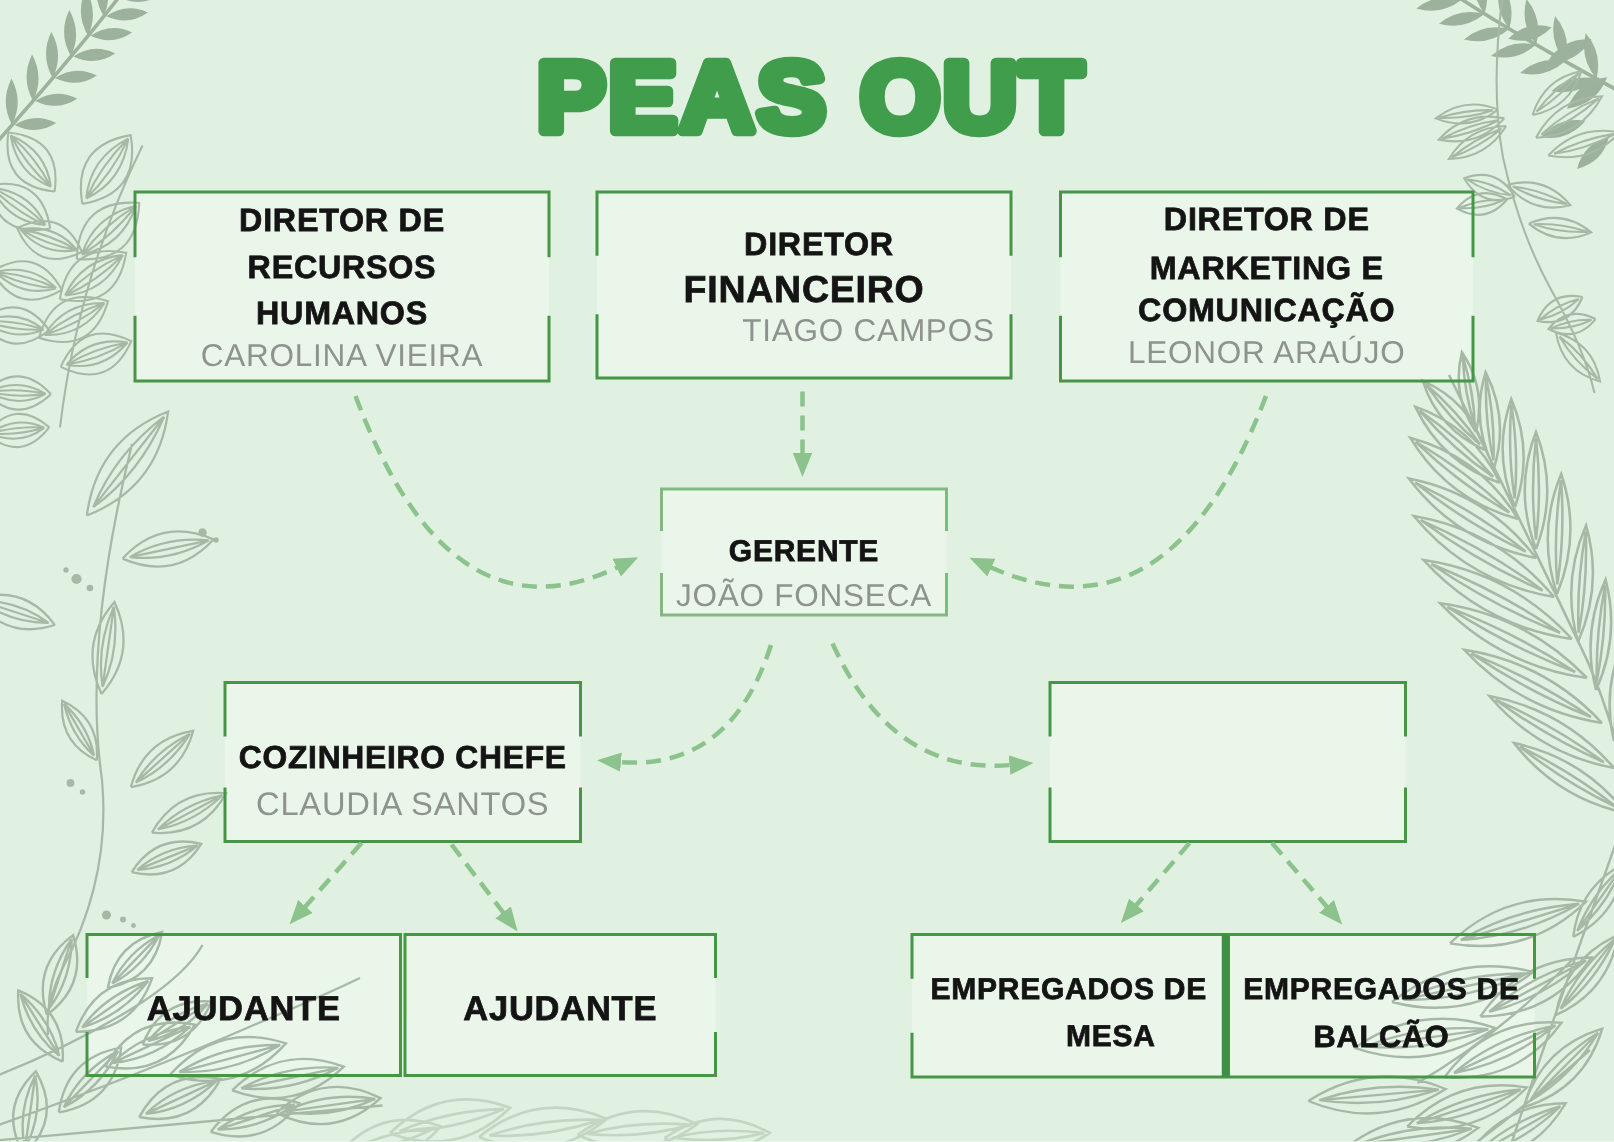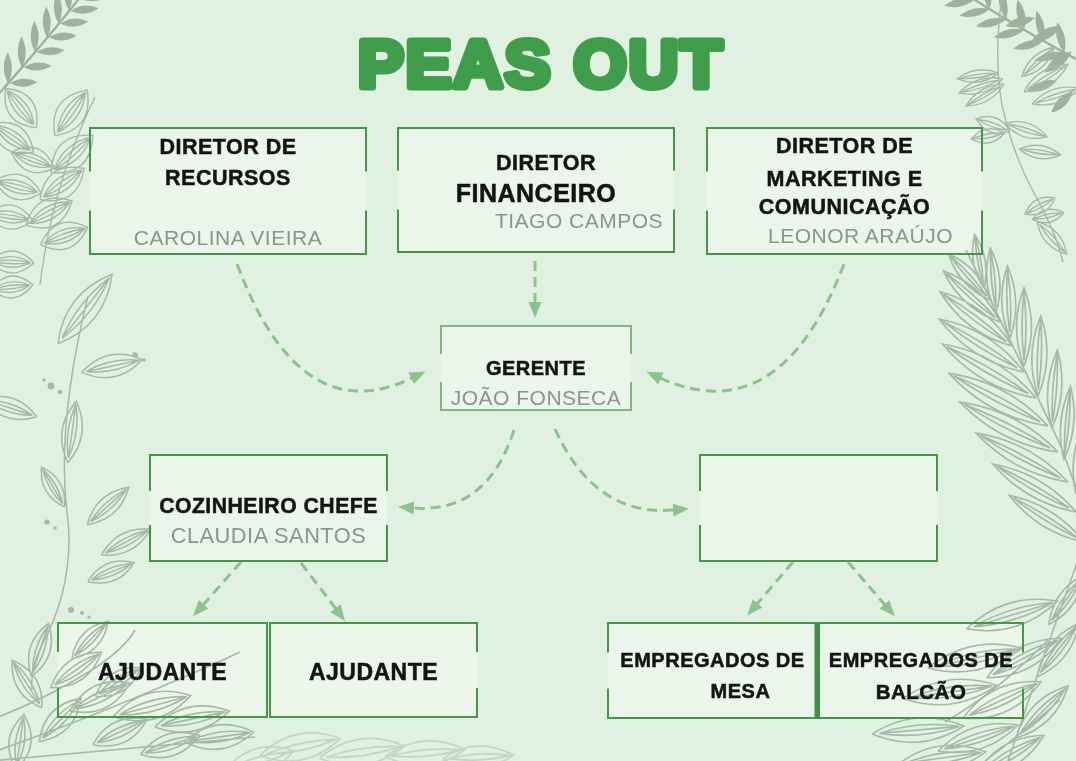--- a/index.html
+++ b/index.html
@@ -75,28 +75,29 @@
       <path d="M848,562 L885,605" marker-end="url(#ah)"></path>
     </g>
   </svg>
 
   <svg id="title" width="1076" height="120" viewBox="0 0 1076 120">
     <text x="541" y="87" text-anchor="middle" font-family="Liberation Sans, sans-serif" font-weight="bold" font-size="66" fill="#3f9d4b" stroke="#3f9d4b" stroke-width="7" stroke-linejoin="round" paint-order="stroke" textLength="366" lengthAdjust="spacingAndGlyphs" letter-spacing="2">PEAS OUT</text>
   </svg>
 
   <div class="ln b" style="left:90px;width:276px;top:135px;font-size:21.5px;">DIRETOR DE</div>
   <div class="ln b" style="left:90px;width:276px;top:166px;font-size:21.5px;">RECURSOS</div>
+  <div class="ln b" style="left:90px;width:276px;top:197px;font-size:21.5px;">HUMANOS</div>
   <div class="ln n" style="left:90px;width:276px;top:226px;font-size:21px;">CAROLINA VIEIRA</div>
   <div class="ln b" style="left:398px;width:296px;top:151px;font-size:21.5px;">DIRETOR</div>
   <div class="ln b" style="left:398px;width:276px;top:179px;font-size:25px;">FINANCEIRO</div>
   <div class="ln n" style="left:398px;width:276px;top:209px;font-size:21px;padding-left:43px;">TIAGO CAMPOS</div>
   <div class="ln b" style="left:707px;width:275px;top:134px;font-size:21.5px;">DIRETOR DE</div>
   <div class="ln b" style="left:707px;width:275px;top:167px;font-size:21.5px;">MARKETING E</div>
   <div class="ln b" style="left:707px;width:275px;top:195px;font-size:21.5px;">COMUNICAÇÃO</div>
-  <div class="ln n" style="left:707px;width:275px;top:224px;font-size:21px;padding-left:16px;">LEONOR ARAÚJO</div>
+  <div class="ln n" style="left:707px;width:275px;top:224px;font-size:21px;">LEONOR ARAÚJO</div>
   <div class="ln n" style="left:441px;width:190px;top:386px;font-size:21px;">JOÃO FONSECA</div>
   <div class="ln b" style="left:441px;width:190px;top:357px;font-size:20px;">GERENTE</div>
   <div class="ln b" style="left:150px;width:237px;top:494px;font-size:21.2px;">COZINHEIRO CHEFE</div>
   <div class="ln n" style="left:150px;width:237px;top:523px;font-size:21.8px;">CLAUDIA SANTOS</div>
   <div class="ln b" style="left:58px;width:209px;top:659px;font-size:23px;">AJUDANTE</div>
   <div class="ln b" style="left:270px;width:207px;top:659px;font-size:23px;">AJUDANTE</div>
   <div class="ln b" style="left:608px;width:209px;top:649px;font-size:20px;">EMPREGADOS DE</div>
   <div class="ln b" style="left:636px;width:209px;top:680px;font-size:20px;">MESA</div>
   <div class="ln b" style="left:819px;width:204px;top:649px;font-size:20px;">EMPREGADOS DE</div>
   <div class="ln b" style="left:819px;width:204px;top:680px;font-size:20.5px;">BALCÃO</div>

